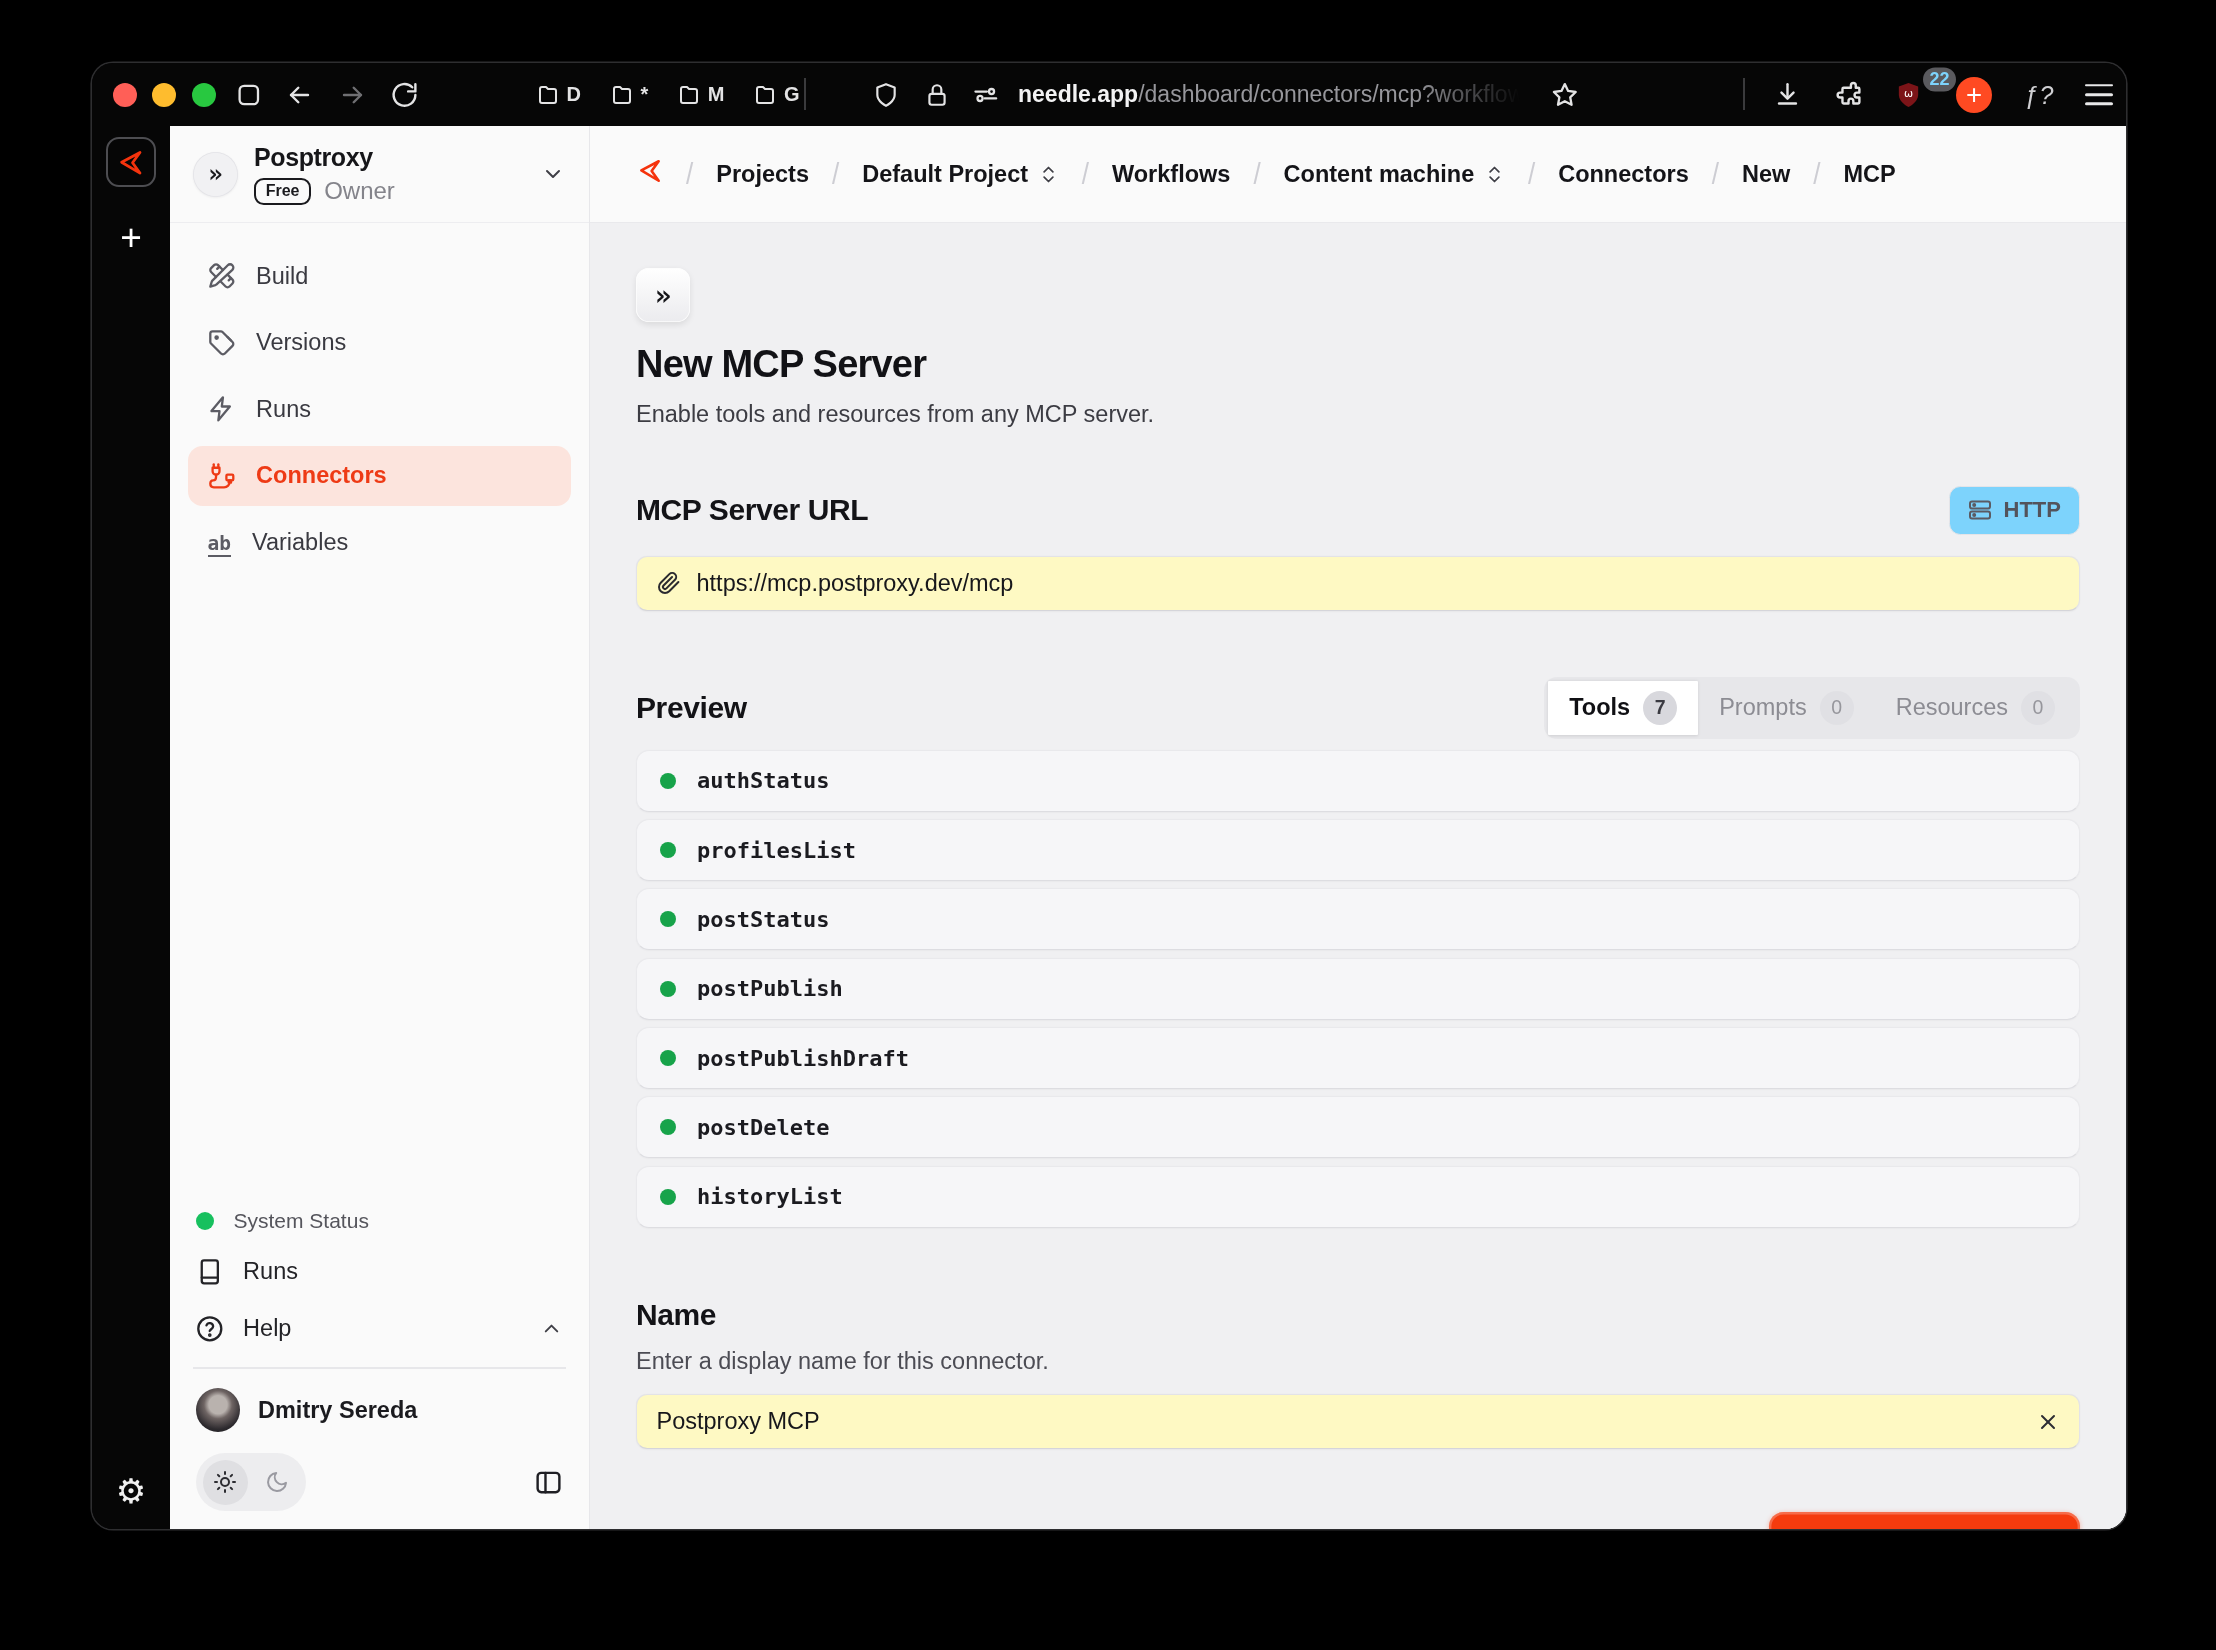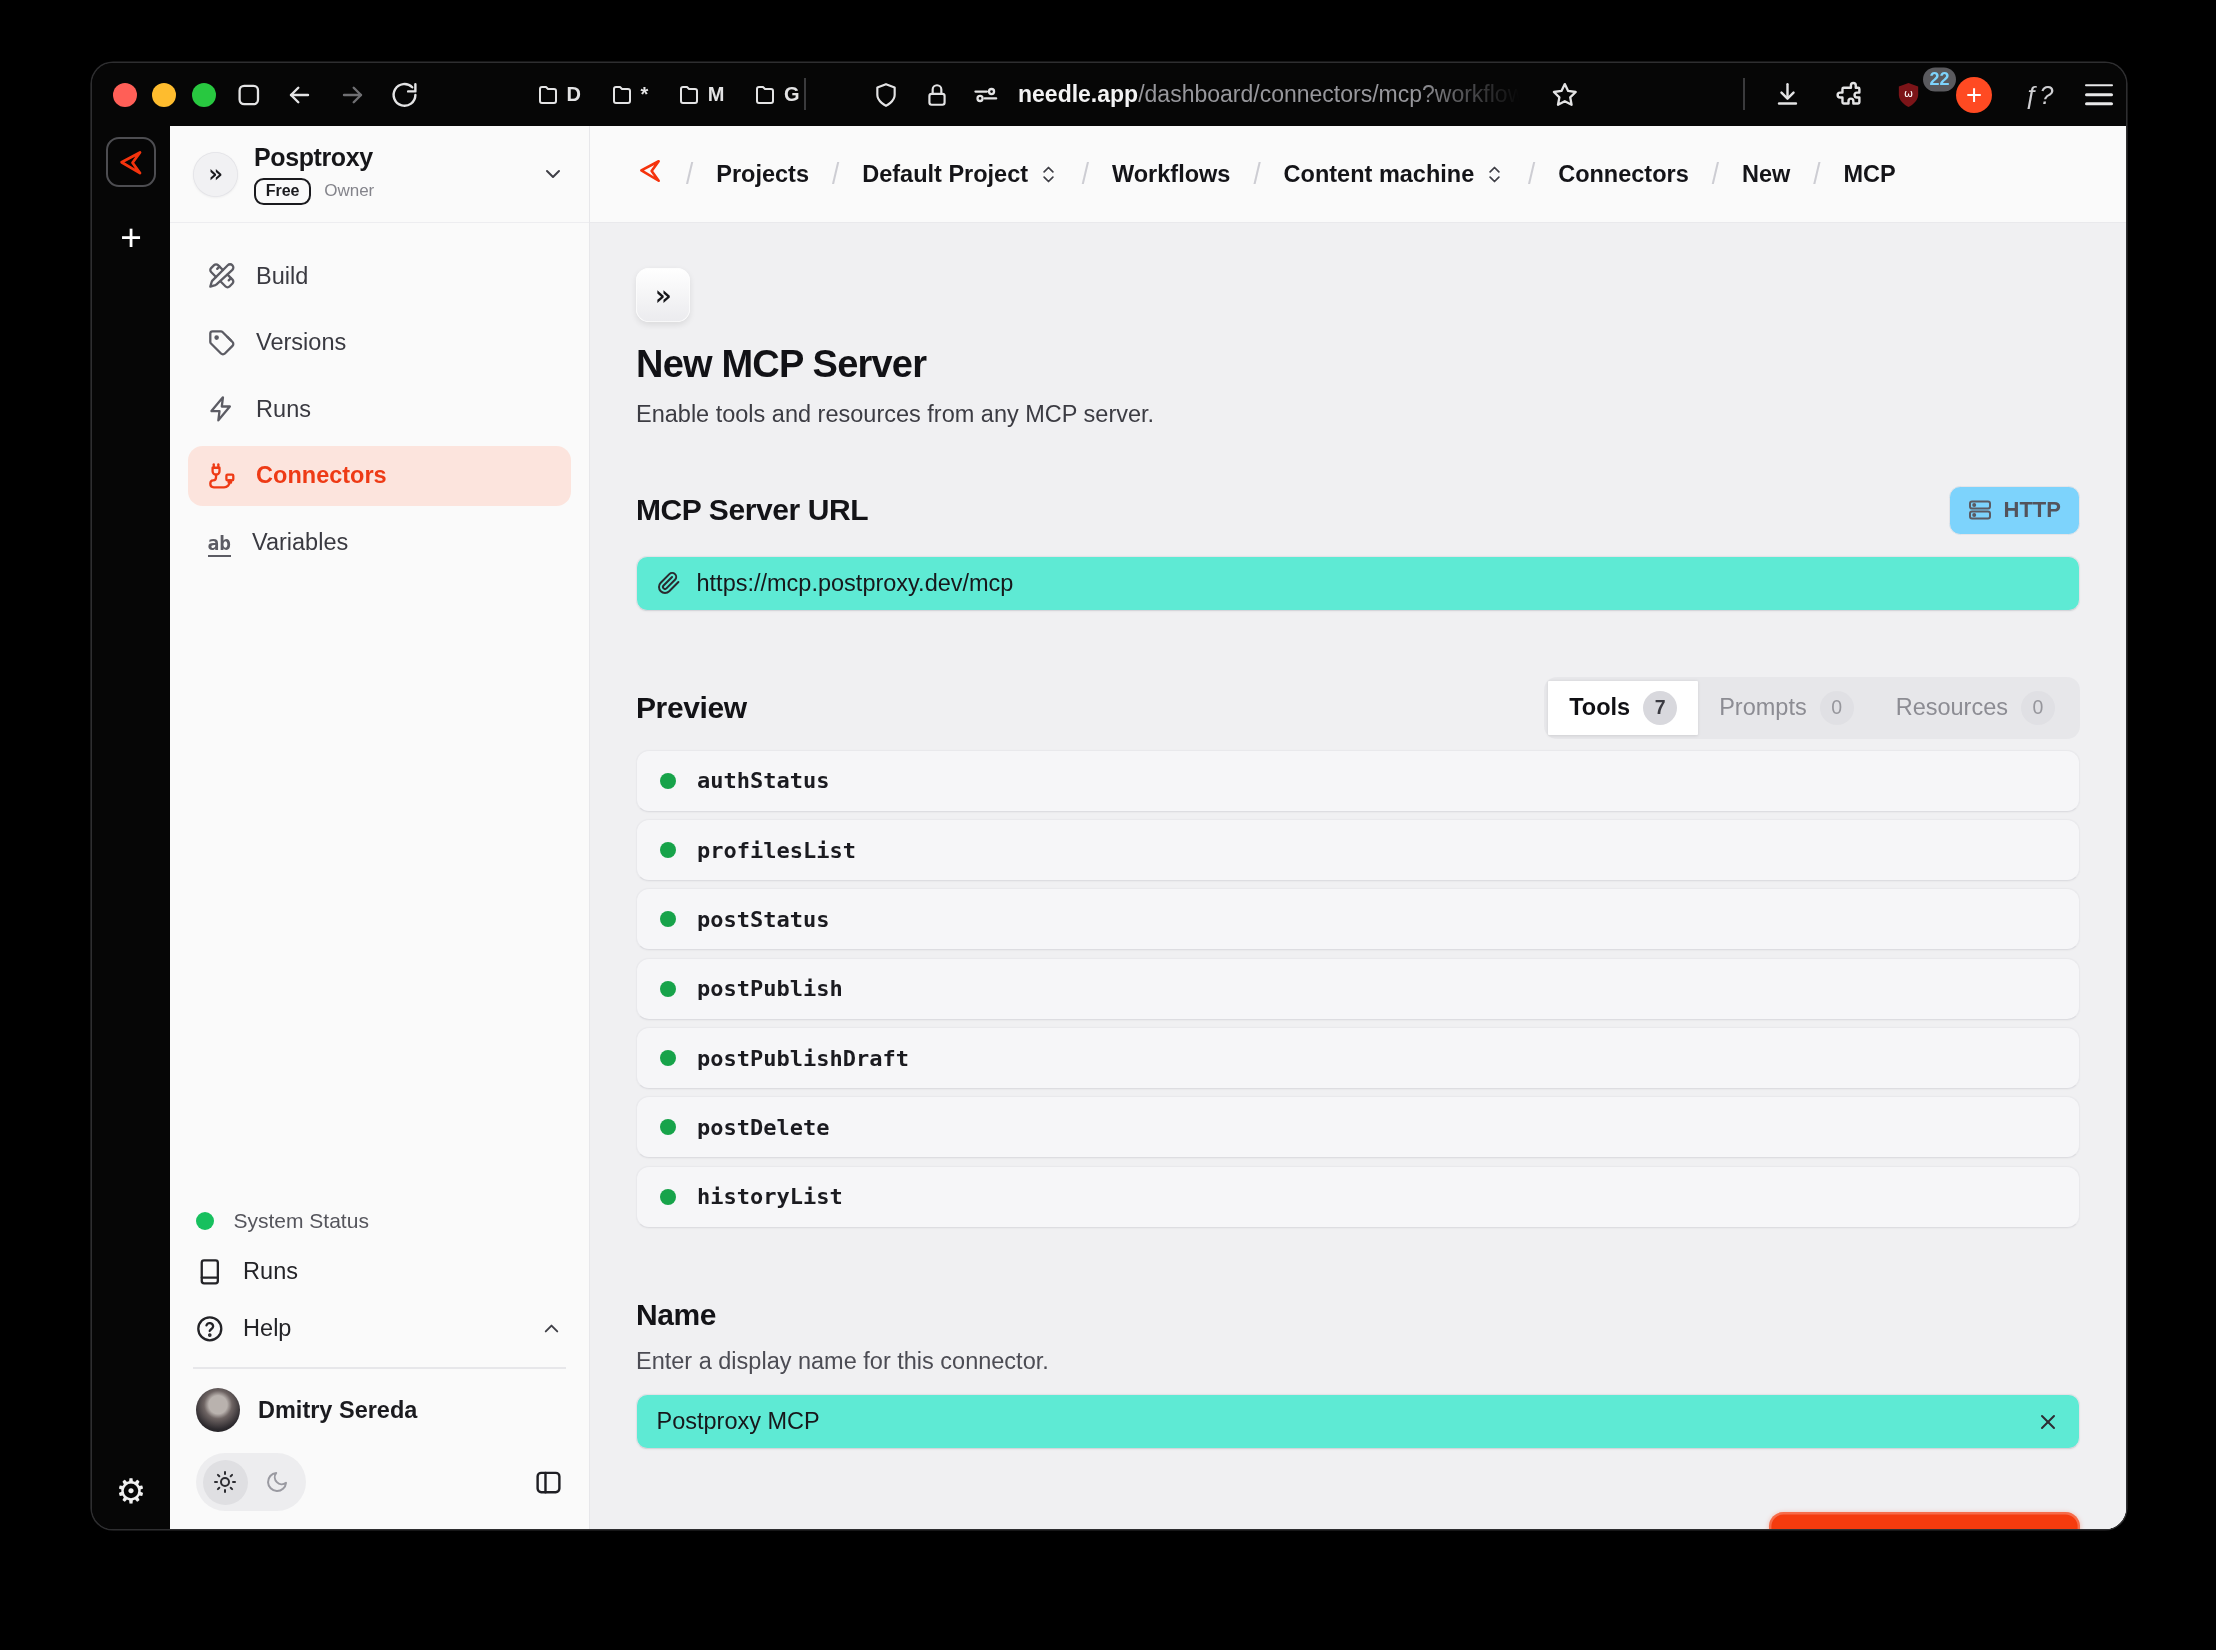--- a/index.html
+++ b/index.html
@@ -53,21 +53,21 @@
                border-bottom:1.6px solid #ededf0; }
   .ws-avatar { width:45px; height:45px; border-radius:50%; background:#f1f1f3;
                box-shadow:inset 0 0 0 0.8px #e3e3e7, 0 0.8px 2.4px rgba(0,0,0,.06);
                display:grid; place-items:center; font-family:"DejaVu Sans Mono","Liberation Mono",monospace;
                font-weight:bold; font-size:24px; color:#1a1a1e; }
   .ws-info { margin-left:16px; }
   .ws-name { font-size:25px; font-weight:700; color:#161619; letter-spacing:-0.4px; }
   .ws-meta { display:flex; align-items:center; gap:13px; margin-top:5.7px; }
   .plan-badge { border:2.4px solid #1a1a1e; border-radius:9.7px; padding:0px 9.7px; font-size:16px;
                 font-weight:600; color:#1a1a1e; line-height:1.4; }
-  .ws-role { font-size:17px; color:#84848b; }
+  .ws-role { font-size:24px; color:#84848b; }
   .ws-chevron { margin-left:auto; color:#3f3f46; }
 
   .nav { padding:23px 18px; display:flex; flex-direction:column; gap:6.5px; }
   .nav-item { height:60px; display:flex; align-items:center; gap:21px; padding:0 19.5px;
               border-radius:14.6px; font-size:23.5px; font-weight:500; color:#3a3a41; cursor:default; }
   .nav-item .nico { color:#5c5c64; flex:none; }
   .nav-item.active { background:#fce4dd; color:#ee3a15; font-weight:700; }
   .nav-item.active .nico { color:#ee3a15; }
   .vars-glyph { font-size:19.5px; font-weight:700; border-bottom:2.4px solid currentColor; line-height:1.1;
                 font-family:"DejaVu Sans Mono","Liberation Mono",monospace; }
@@ -105,21 +105,21 @@
   .page-title { margin-top:21px; font-size:38px; font-weight:700; letter-spacing:-0.8px; color:#121216; }
   .page-sub { margin-top:14.6px; font-size:23.5px; color:#3c3c43; }
 
   .section-row { display:flex; align-items:center; justify-content:space-between; }
   .sec-url { margin-top:58px; }
   .h2 { font-size:30px; font-weight:700; letter-spacing:-0.4px; color:#131317; }
   .http-btn { height:49px; display:flex; align-items:center; gap:11.3px; padding:0 18px; background:#7dd3fc;
               border:1.6px solid #e4e4e8; border-radius:11.3px; font-size:22px; font-weight:700; color:#53535b; }
   .http-btn .hico { color:#5b5b63; }
 
-  .text-input { margin-top:21px; height:55px; background:#5eead4; border:1.6px solid #e3e3e7; border-bottom-color:#d5d5da;
+  .text-input { margin-top:21px; height:55px; background:#fef9c3; border:1.6px solid #e3e3e7; border-bottom-color:#d5d5da;
                 border-radius:11.3px; display:flex; align-items:center; padding:0 19.5px; gap:16px;
                 box-shadow:0 0.8px 1.6px rgba(0,0,0,.04);justify-content:flex-end; }
   .text-input .iico { color:#2a2a2f; flex:none; }
   .text-input input { border:0; outline:0; flex:1; font-size:23.5px; color:#17171b; background:transparent;
                       font-family:"Liberation Sans","DejaVu Sans",sans-serif; }
   .clear-x { color:#2e2e34; flex:none; }
 
   .sec-preview { margin-top:66px; }
   .seg { background:#e7e7ea; border-radius:13px; padding:4px; display:flex; align-items:center; height:62px; }
   .seg-tab { display:flex; align-items:center; gap:13px; padding:0 21px; height:54px; border-radius:1px;

